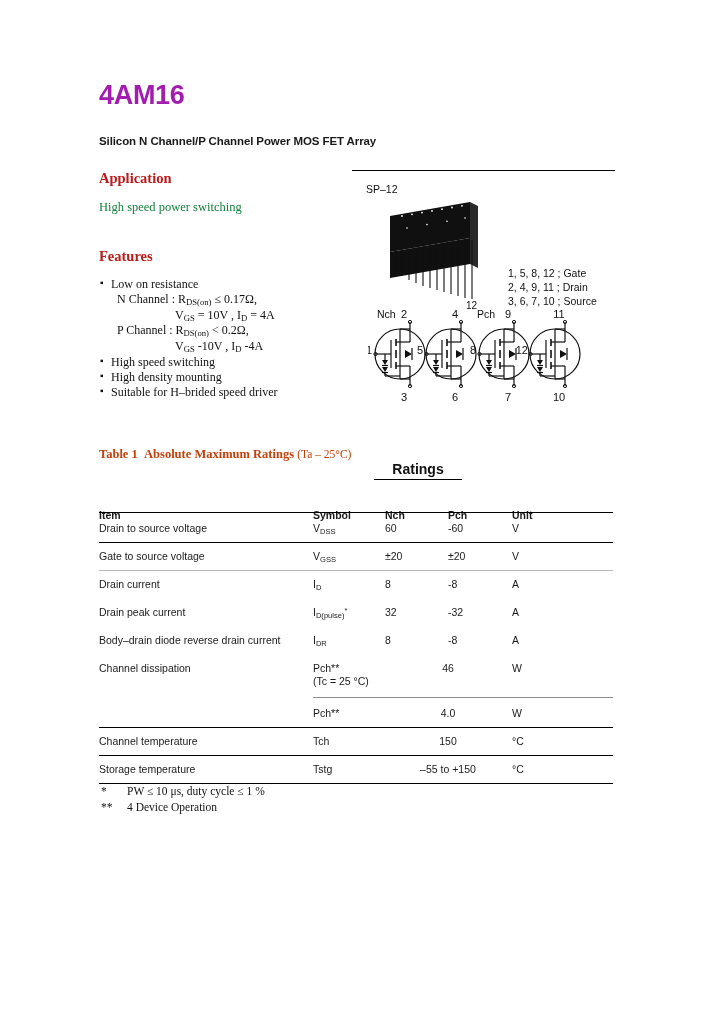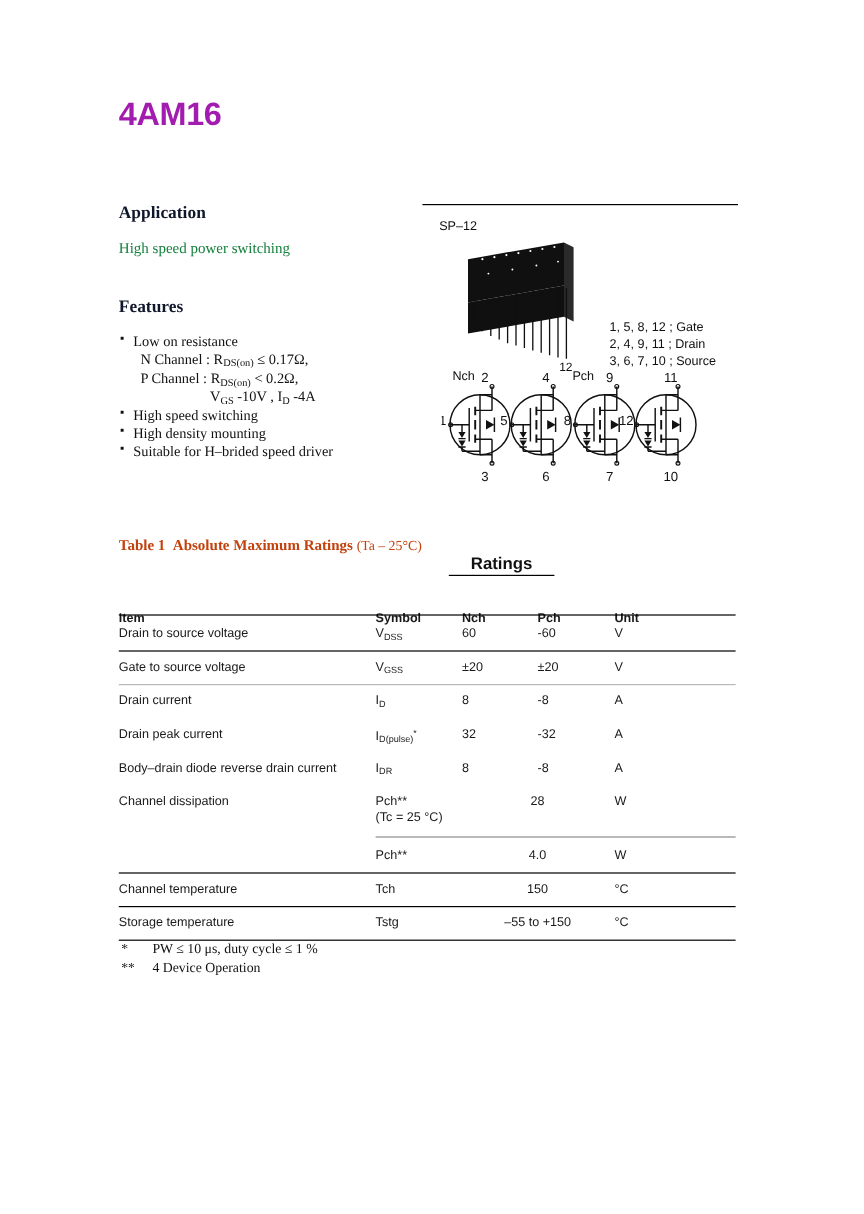--- a/index.html
+++ b/index.html
@@ -36,21 +36,21 @@
     letter-spacing: -0.1px;
     color: #1a1a1a;
   }
 
   
   .sec-head {
     position: absolute;
     font-family: "Liberation Serif", serif;
     font-weight: bold;
     font-size: 14.5px;
-    color: #0f172a;
+    color: #b91c1c;
   }
   #app-head { left: 99px; top: 170px; }
   #feat-head { left: 99px; top: 248px; }
 
   .app-text {
     position: absolute;
     left: 99px; top: 200px;
     font-family: "Liberation Serif", serif;
     font-size: 12.5px;
     color: #15803d;
@@ -192,37 +192,44 @@
     line-height: 1.38;
   }
   .notes .mk { display: inline-block; width: 26px; }
 </style>
 </head>
 <body>
 
 <div class="page">
 
   <div class="part-number">4AM16</div>
+  <div class="subtitle">Silicon N Channel/P Channel Power MOS FET Array</div>
 
   <div class="top-rule"></div>
 
   <div class="sec-head" id="app-head">Application</div>
   <div class="app-text">High speed power switching</div>
 
   <div class="sec-head" id="feat-head">Features</div>
 
   <div class="features">
     <div class="feat-row">
       <span class="bullet">▪</span>
       <span>Low on  resistance</span>
     </div>
     <div class="sub-line">
       <span>N Channel :</span>
       <span>R</span><sub>DS(on)</sub>
       <span>≤ 0.17Ω,</span>
+    </div>
+    <div class="sub-line2">
+      <span>V</span><sub>GS</sub>
+      <span>= 10V ,</span>
+      <span>I</span><sub>D</sub>
+      <span>= 4A</span>
     </div>
     <div class="sub-line">
       <span>P Channel :</span>
       <span>R</span><sub>DS(on)</sub>
       <span>&lt; 0.2Ω,</span>
     </div>
     <div class="sub-line2">
       <span>V</span><sub>GS</sub>
       <span>-10V ,</span>
       <span>I</span><sub>D</sub>
@@ -416,21 +423,21 @@
       <span class="cell c-pch">-8</span>
       <span class="cell c-unit">A</span>
     </div>
 
     <div class="trow tall">
       <span class="cell c-item">Channel dissipation</span>
       <span class="cell c-sym">
         <span>Pch**</span>
         <span class="sym-sub">(Tc = 25 °C)</span>
       </span>
-      <span class="cell c-span">28</span>
+      <span class="cell c-span">46</span>
       <span class="cell c-unit">W</span>
       <div class="rule-part" style="top:42px;"></div>
     </div>
 
     <div class="trow">
       <span class="cell c-sym">Pch**</span>
       <span class="cell c-span">4.0</span>
       <span class="cell c-unit">W</span>
       <div class="rule-full" style="top:27px;"></div>
     </div>

